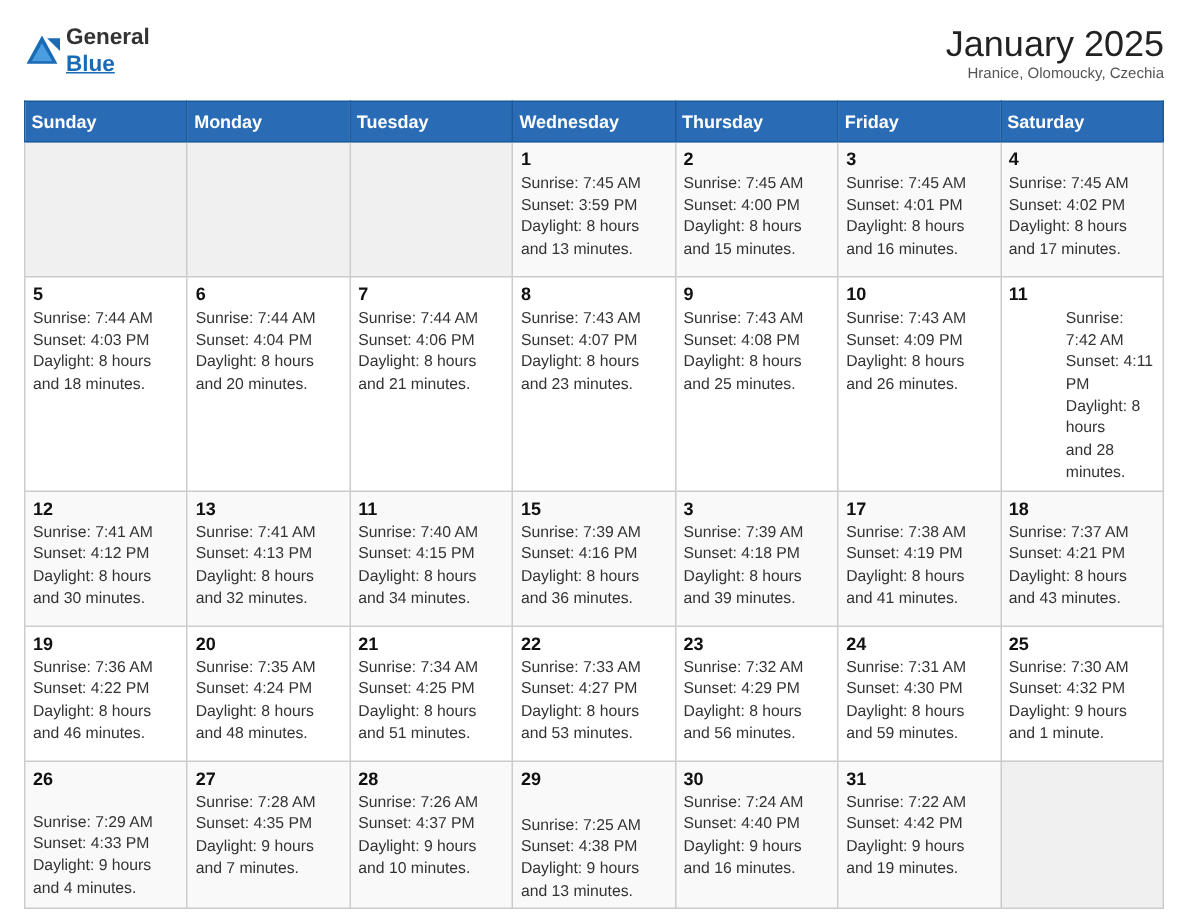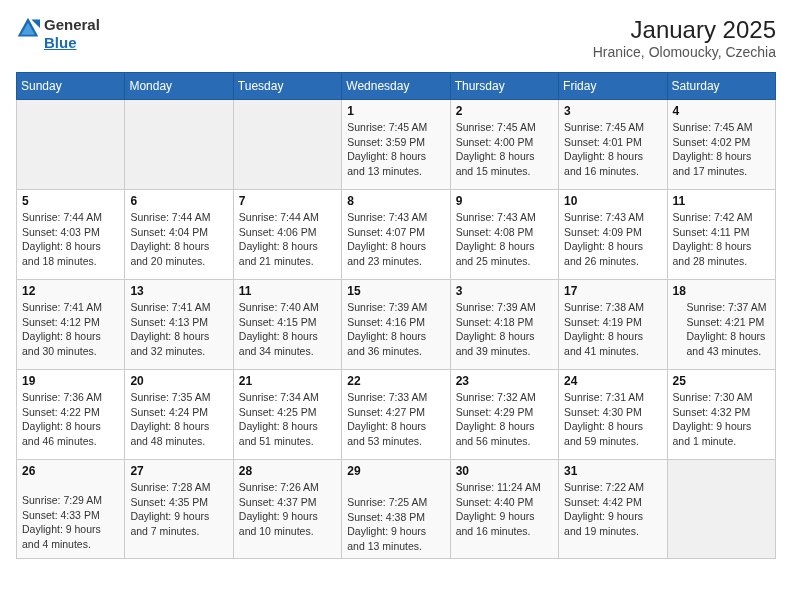--- a/index.html
+++ b/index.html
@@ -11,21 +11,21 @@
       padding: 16px;
     }
     .header-area {
       display: flex;
       justify-content: space-between;
       align-items: flex-start;
       margin-bottom: 12px;
     }
     .logo {
       display: flex;
-      align-items: flex-start;
+      align-items: center;
       gap: 4px;
     }
     .logo-text {
       font-size: 15px;
       font-weight: bold;
       line-height: 1.2;
     }
     .logo-general { color: #333; }
     .logo-blue { color: #1a6bb5; text-decoration: underline; }
     .logo-icon {
@@ -34,35 +34,35 @@
     }
     .title-area {
       text-align: right;
     }
     .month-title {
       font-size: 24px;
       font-weight: 300;
       color: #222;
     }
     .subtitle {
-      font-size: 14px;
+      font-size: 10px;
       color: #555;
     }
     .calendar {
       width: 100%;
       border-collapse: collapse;
       font-size: 11px;
     }
     .calendar thead tr th {
       background-color: #2a6bb5;
       color: #fff;
       padding: 6px 4px;
       text-align: left;
       font-size: 12px;
-      font-weight: normal;
+      font-weight: bold;
       border: 1px solid #1a5a9a;
     }
     .calendar tbody tr td {
       border: 1px solid #ccc;
       vertical-align: top;
       padding: 4px 5px;
       width: 108px;
       min-height: 80px;
       height: 90px;
       background: #fff;
@@ -190,21 +190,21 @@
         </td>
         <td>
           <div class="day-num">10</div>
           <div class="day-info" style="white-space: pre-line;">Sunrise: 7:43 AM
 Sunset: 4:09 PM
 Daylight: 8 hours
 and 26 minutes.</div>
         </td>
         <td>
           <div class="day-num">11</div>
-          <div class="day-info" style="white-space: pre-line;">Sunrise: 7:42 AM
+          <div class="day-info" style="white-space: pre-line; margin-left: 38px;">Sunrise: 7:42 AM
 Sunset: 4:11 PM
 Daylight: 8 hours
 and 28 minutes.</div>
         </td>
       </tr>
       <tr>
         <td>
           <div class="day-num">12</div>
           <div class="day-info" style="white-space: pre-line;">Sunrise: 7:41 AM
 Sunset: 4:12 PM
@@ -241,21 +241,21 @@
         </td>
         <td>
           <div class="day-num">17</div>
           <div class="day-info" style="white-space: pre-line;">Sunrise: 7:38 AM
 Sunset: 4:19 PM
 Daylight: 8 hours
 and 41 minutes.</div>
         </td>
         <td>
           <div class="day-num">18</div>
-          <div class="day-info" style="white-space: pre-line; margin-left: 14px;">Sunrise: 7:37 AM
+          <div class="day-info" style="white-space: pre-line;">Sunrise: 7:37 AM
 Sunset: 4:21 PM
 Daylight: 8 hours
 and 43 minutes.</div>
         </td>
       </tr>
       <tr>
         <td>
           <div class="day-num">19</div>
           <div class="day-info" style="white-space: pre-line;">Sunrise: 7:36 AM
 Sunset: 4:22 PM
@@ -329,21 +329,21 @@
         </td>
         <td>
           <div class="day-num">29</div>
           <div class="day-info" style="white-space: pre-line; margin-top: 17px;">Sunrise: 7:25 AM
 Sunset: 4:38 PM
 Daylight: 9 hours
 and 13 minutes.</div>
         </td>
         <td>
           <div class="day-num">30</div>
-          <div class="day-info" style="white-space: pre-line;">Sunrise: 11:24 AM
+          <div class="day-info" style="white-space: pre-line;">Sunrise: 7:24 AM
 Sunset: 4:40 PM
 Daylight: 9 hours
 and 16 minutes.</div>
         </td>
         <td>
           <div class="day-num">31</div>
           <div class="day-info" style="white-space: pre-line;">Sunrise: 7:22 AM
 Sunset: 4:42 PM
 Daylight: 9 hours
 and 19 minutes.</div>

